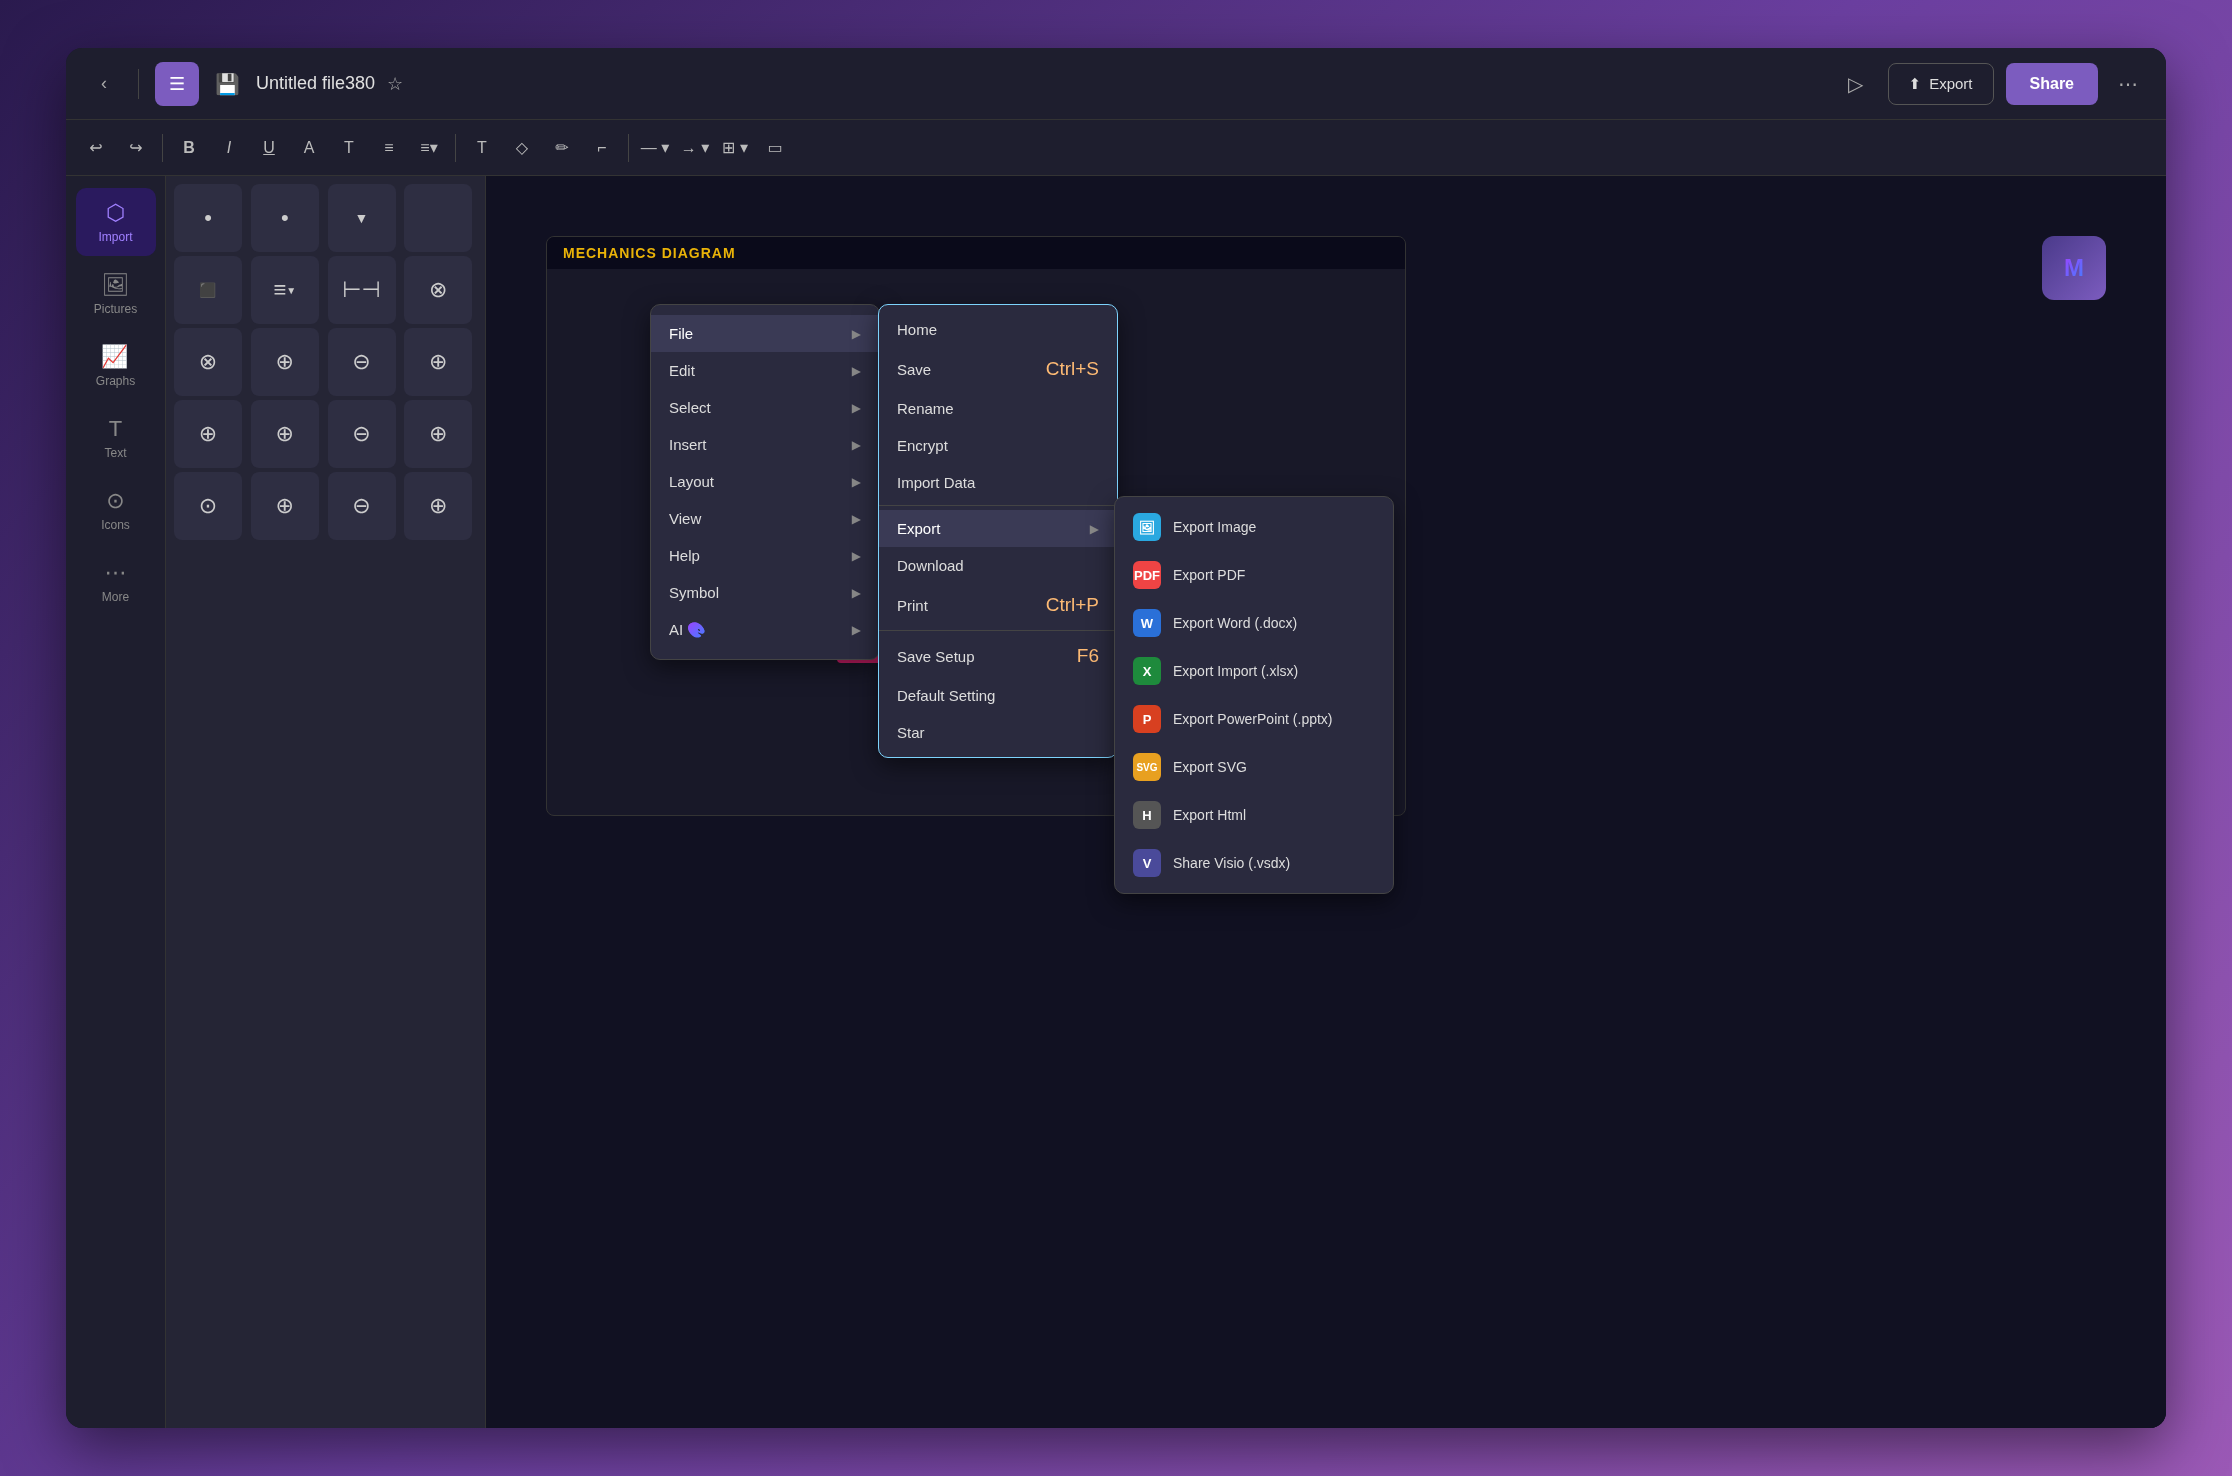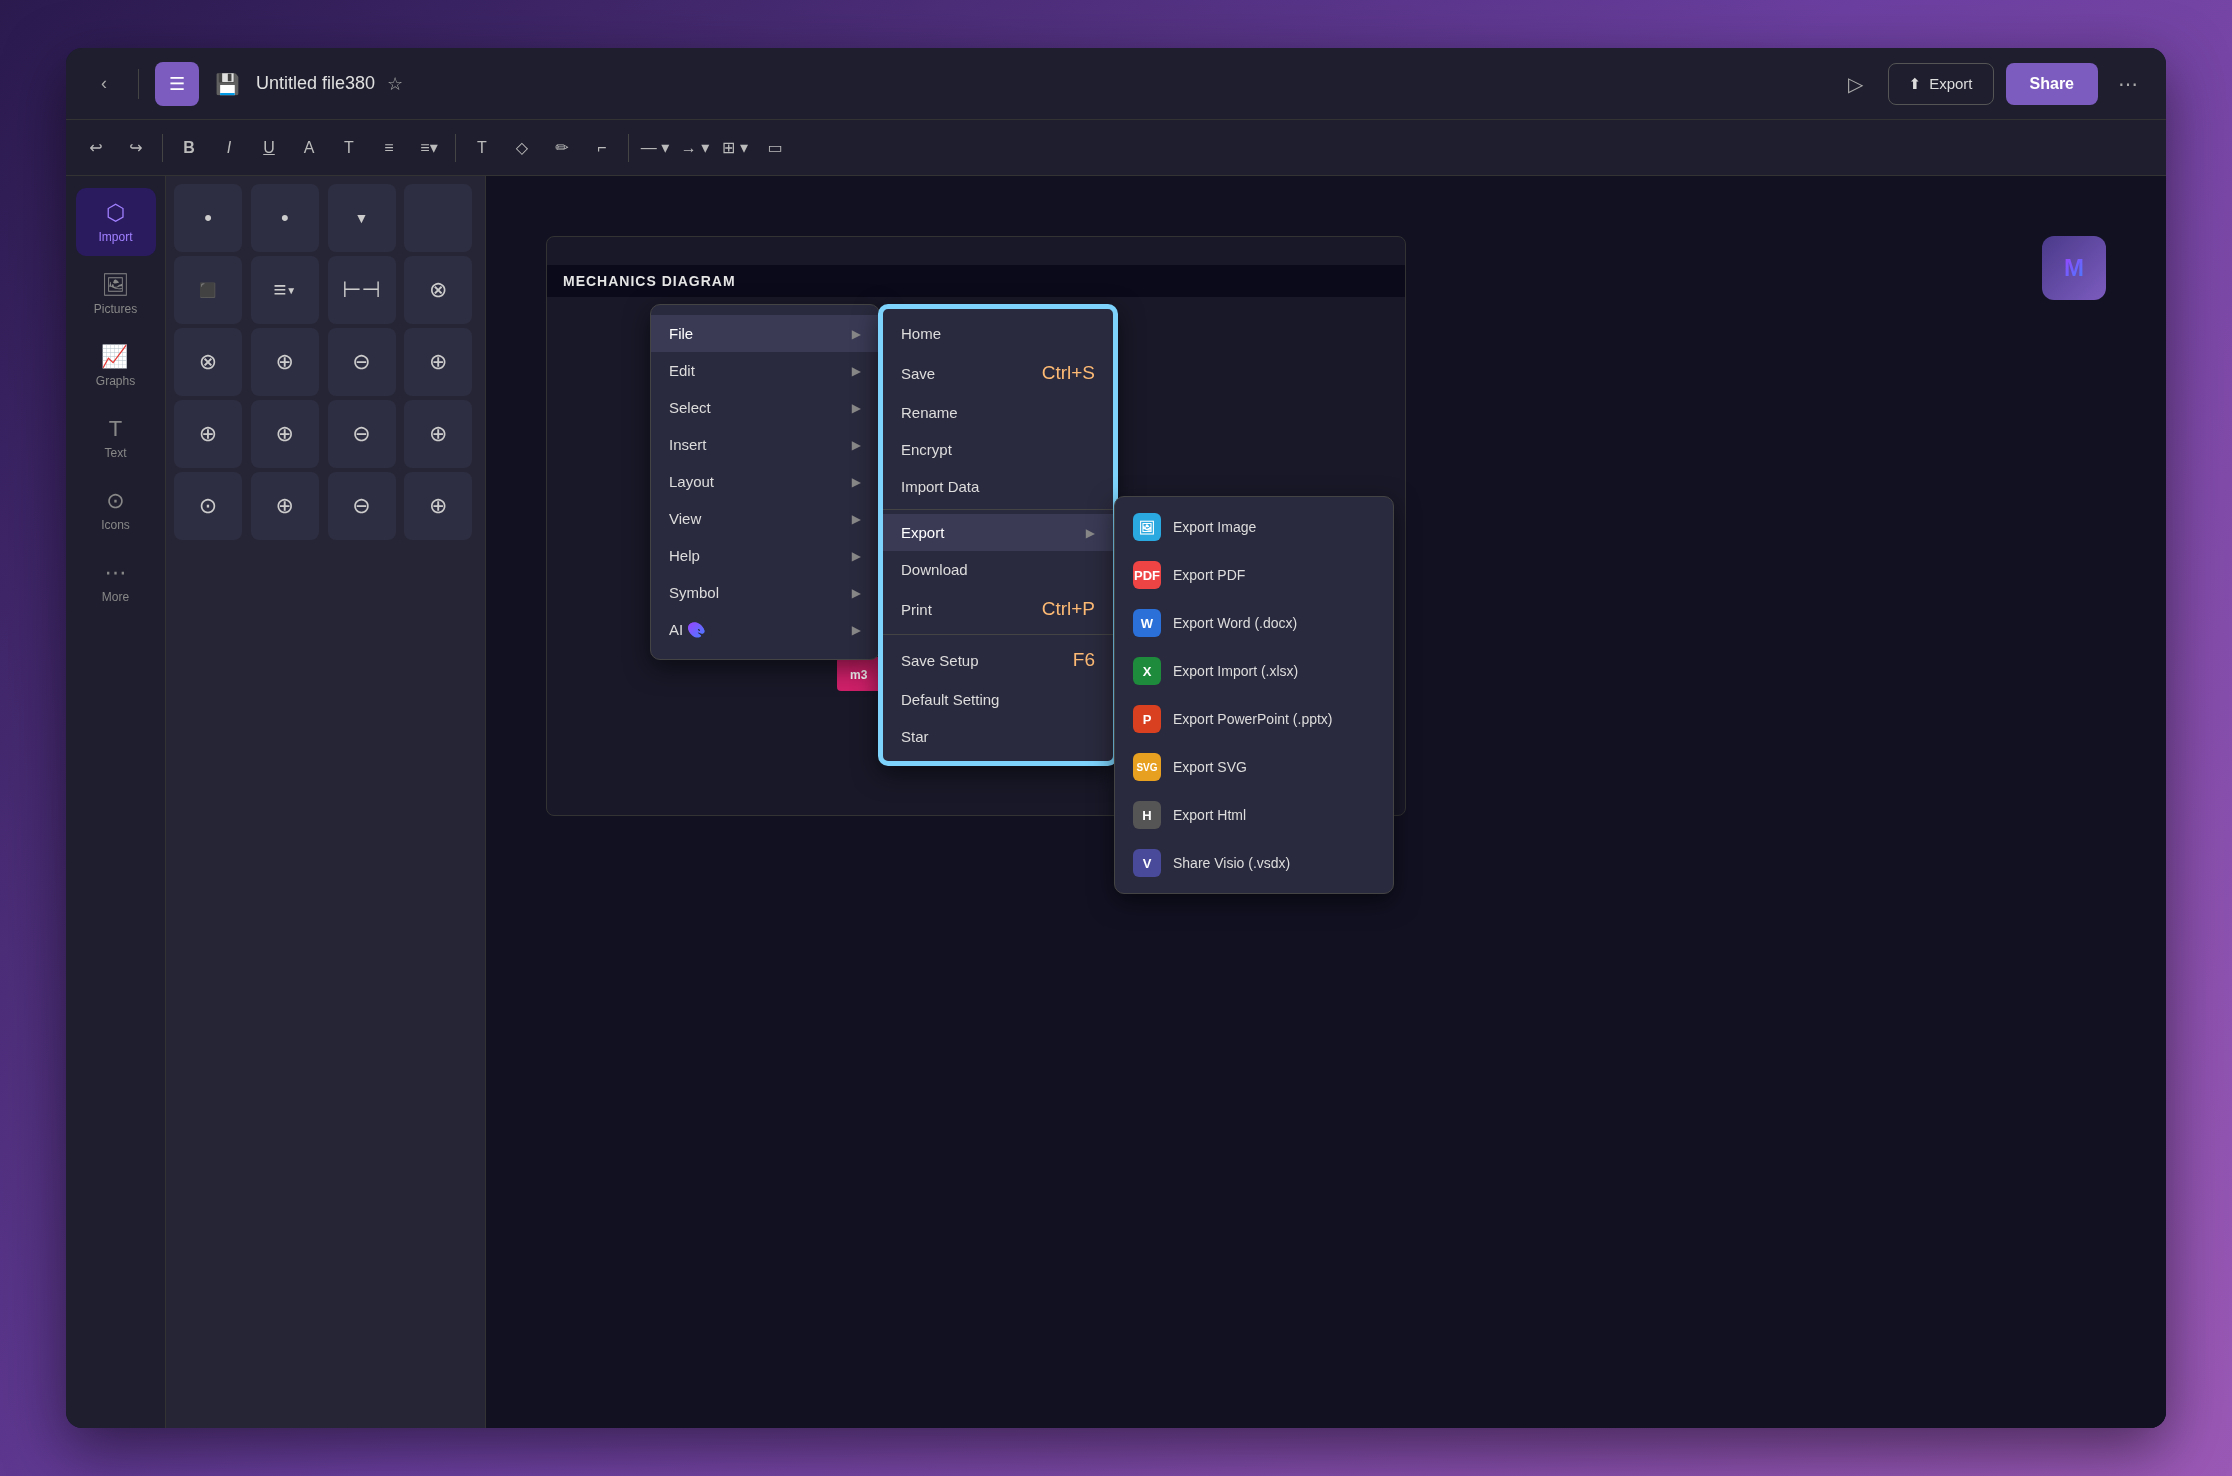--- a/index.html
+++ b/index.html
@@ -221,25 +221,24 @@
       width: 860px;
       height: 580px;
       background: #181828;
       border-radius: 8px;
       border: 1px solid #333;
       overflow: hidden;
     }
     .canvas-title-bar {
       background: #0a0a1a;
       padding: 8px 16px;
-      color: #e5e5e5;
+      color: #eab308;
       font-size: 14px;
       font-weight: bold;
       letter-spacing: 1px;
-      margin-top: 28px;
     }
     
     .ai-badge {
       position: absolute;
       top: 60px;
       right: 60px;
       width: 64px; height: 64px;
       background: linear-gradient(135deg, #4a3a8a, #7c5cbf);
       border-radius: 12px;
       display: flex; align-items: center; justify-content: center;
@@ -288,21 +287,21 @@
     }
     .menu-item-arrow { color: #888; font-size: 12px; }
     .menu-item-shortcut { color: #fdba74; font-size: 19px; }
     .file-submenu {
       position: absolute;
       top: 128px;
       left: 392px;
       width: 240px;
       background: #2a2a3e;
       border-radius: 10px;
-      border: 5px solid #7dd3fc;
+      border: 1px solid #7dd3fc;
       box-shadow: 0 8px 24px rgba(0,0,0,0.5);
       padding: 6px 0;
       z-index: 101;
     }
     .export-submenu {
       position: absolute;
       top: 320px;
       left: 628px;
       width: 280px;
       background: #2a2a3e;

